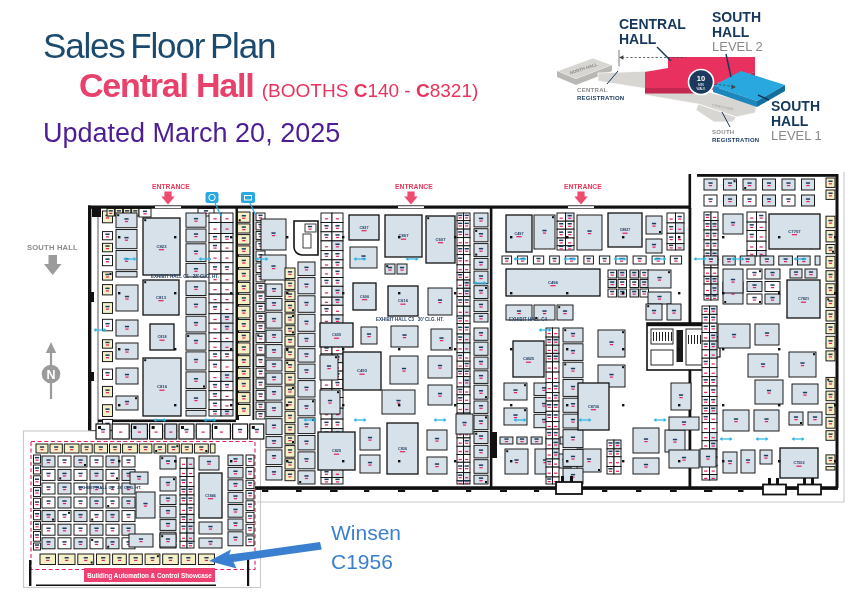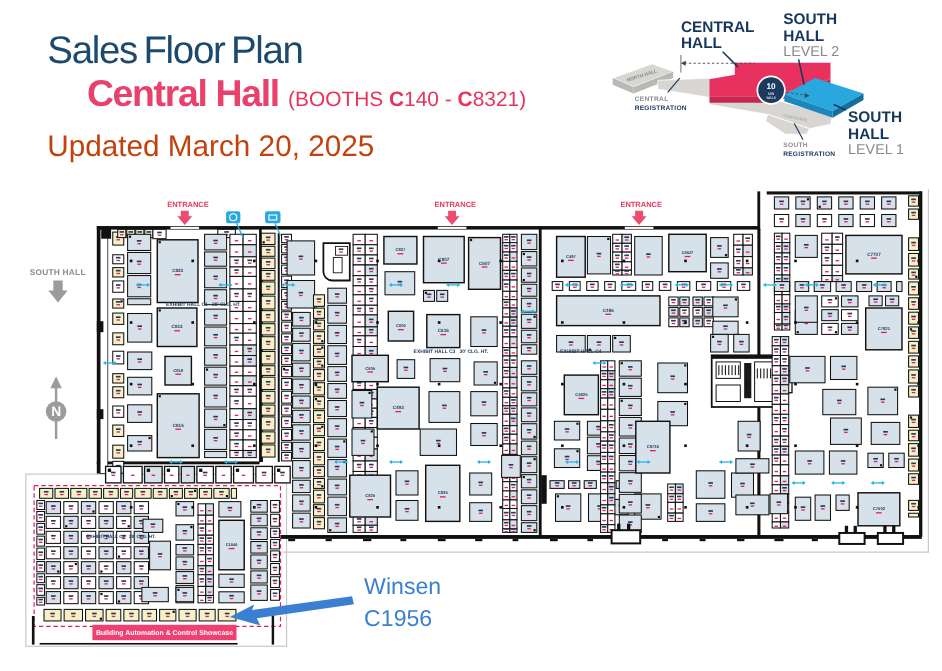--- a/index.html
+++ b/index.html
@@ -2,21 +2,21 @@
 <html><head>
 <meta charset="utf-8">
 <title>Sales Floor Plan Central Hall</title>
 <style>
 html,body{margin:0;padding:0;background:#fff;}
 #page{position:relative;width:856px;height:610px;background:#fff;overflow:hidden;font-family:"Liberation Sans",sans-serif;}
 .h1{position:absolute;left:43px;top:26px;font-size:35px;font-weight:normal;color:#1b4a6e;letter-spacing:-1.2px;}
 .h2{position:absolute;left:43px;top:66px;font-size:34px;font-weight:bold;color:#e8416b;letter-spacing:-1.2px;margin-left:36px;}
 .h2 .booths{font-size:19px;font-weight:normal;color:#e8345c;letter-spacing:0;}
 .h2 .booths b{font-weight:bold;}
-.h3{position:absolute;left:43px;top:118px;font-size:27px;color:#c2410c;}
+.h3{position:absolute;left:43px;top:118px;font-size:27px;color:#4c1d95;}
 </style>
 </head>
 <body>
 <div id="page">
 
 <div class="h1">Sales Floor Plan</div>
 
 <div class="h2">Central Hall <span class="booths">(BOOTHS <b>C</b>140 - <b>C</b>8321)</span></div>
 
 <div class="h3">Updated March 20, 2025</div>

